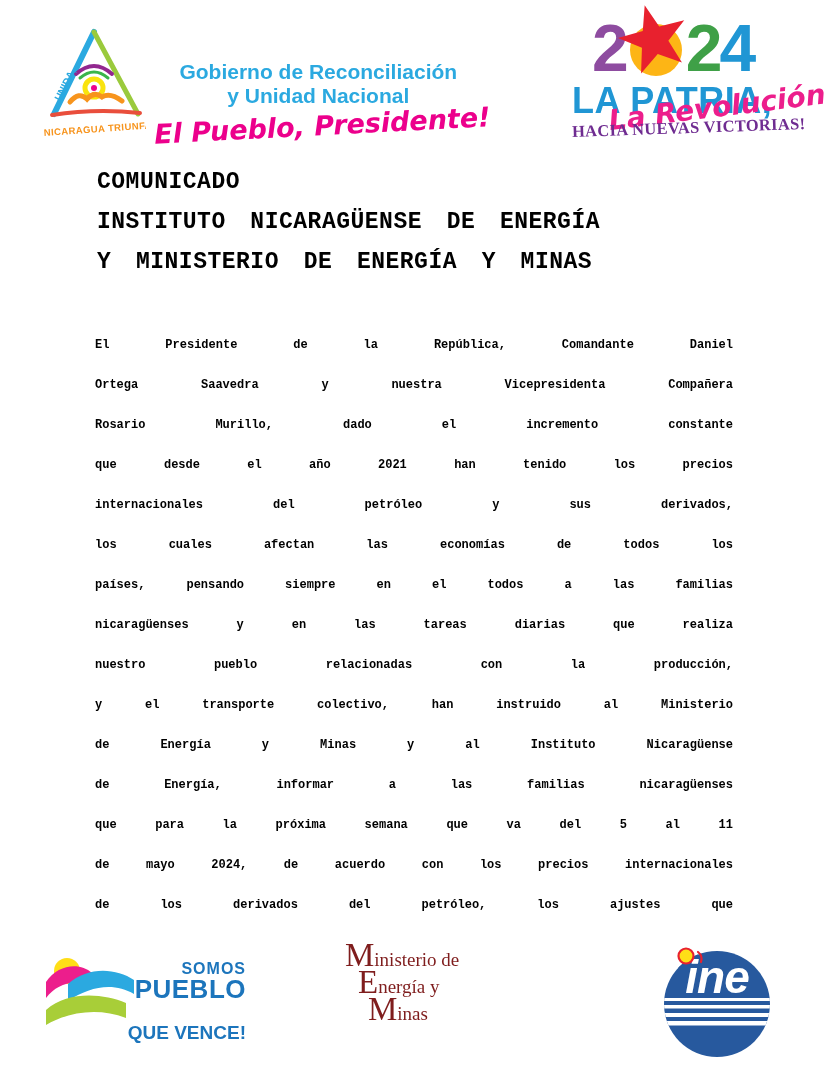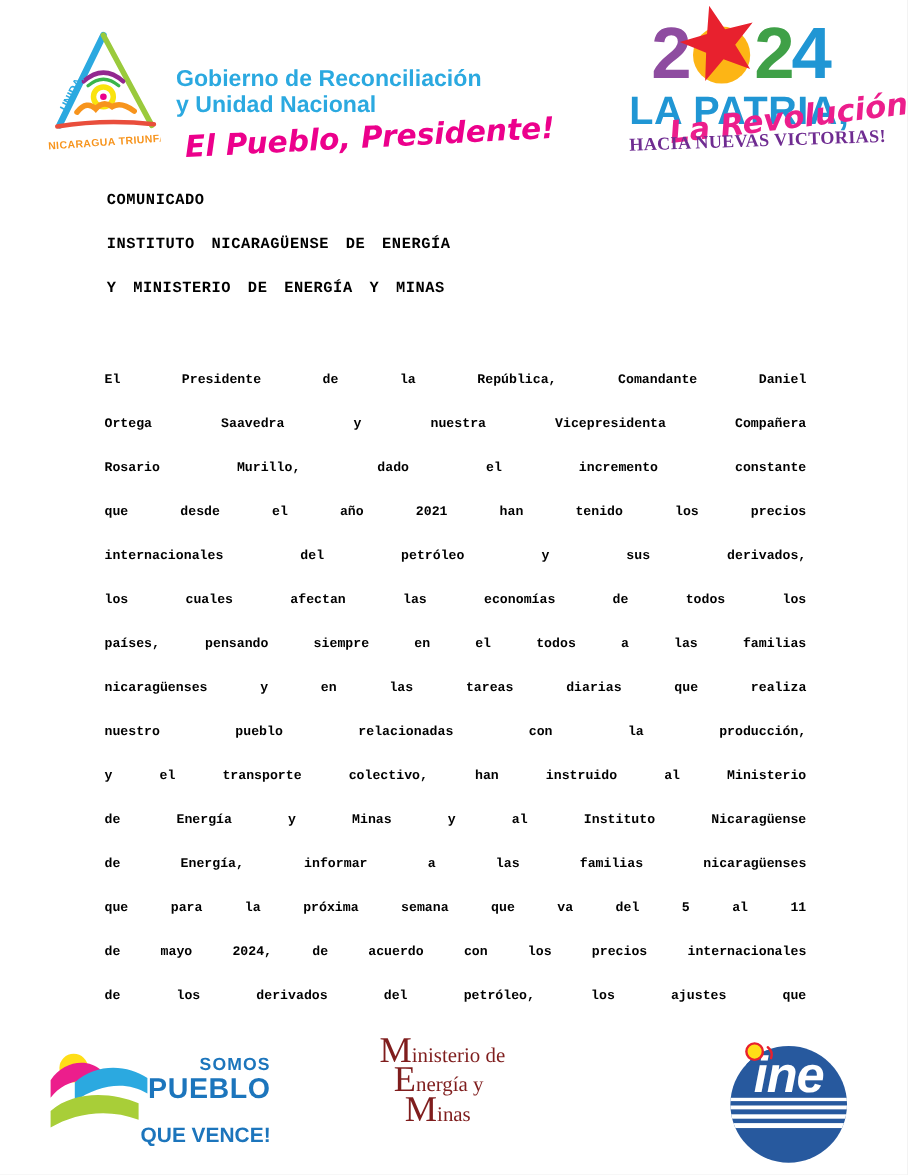--- a/index.html
+++ b/index.html
@@ -5,21 +5,21 @@
   * { margin:0; padding:0; box-sizing:border-box; }
   html,body { background:#e9e9e9; }
   .page {
     position:relative; width:825px; height:1068px; background:#ffffff;
     margin:0 auto; overflow:hidden; font-family:"Liberation Sans", sans-serif;
   }
 
   
   .gov-logo { position:absolute; left:42px; top:26px; display:flex; }
   .gov-triangle { width:104px; height:116px; }
-  .gov-text { margin-left:14px; padding-top:34px; }
+  .gov-text { margin-left:0; padding-top:34px;text-align:center; }
   .gov-name { color:#2BA9E0; font-weight:bold; font-size:21px; line-height:24px; font-family:"Liberation Sans", sans-serif; }
   .gov-slogan {
     color:#EC008C; font-weight:bold; font-style:italic; font-size:27px;
     font-family:"DejaVu Sans", sans-serif; transform:rotate(-3deg);
     margin-top:2px; margin-left:8px; white-space:nowrap;
   }
 
   
   .campaign { position:absolute; left:572px; top:16px; width:230px; height:130px; }
   .year { position:absolute; left:20px; top:0; display:flex; align-items:center; font-weight:bold; font-size:66px; letter-spacing:-3px; line-height:64px; font-family:"Liberation Sans", sans-serif; }
@@ -35,21 +35,21 @@
     font-size:28px; font-family:"DejaVu Sans", sans-serif; transform:rotate(-7deg); white-space:nowrap;
   }
   .hacia {
     position:absolute; left:0px; top:102px; color:#6F2C91; font-weight:bold; font-size:16.5px;
     font-family:"Liberation Serif", serif; letter-spacing:0.3px; transform:rotate(-2deg); white-space:nowrap;
   }
 
   
   .doc-title {
     position:absolute; left:97px; top:162px;
-    font-family:"Liberation Mono", monospace; font-weight:bold; font-size:14px;
+    font-family:"Liberation Mono", monospace; font-weight:bold; font-size:23px;
     line-height:40px; letter-spacing:0.5px; word-spacing:0.45em; color:#000; white-space:nowrap;
   }
   .doc-body {
     position:absolute; left:95px; top:325px; width:638px;
     font-family:Liberation Mono, monospace; font-weight:bold; font-size:12px;
     line-height:40px; color:#000;
   }
   .doc-body .line { text-align:justify; text-align-last:justify; height:40px; overflow:visible; }
 
   

